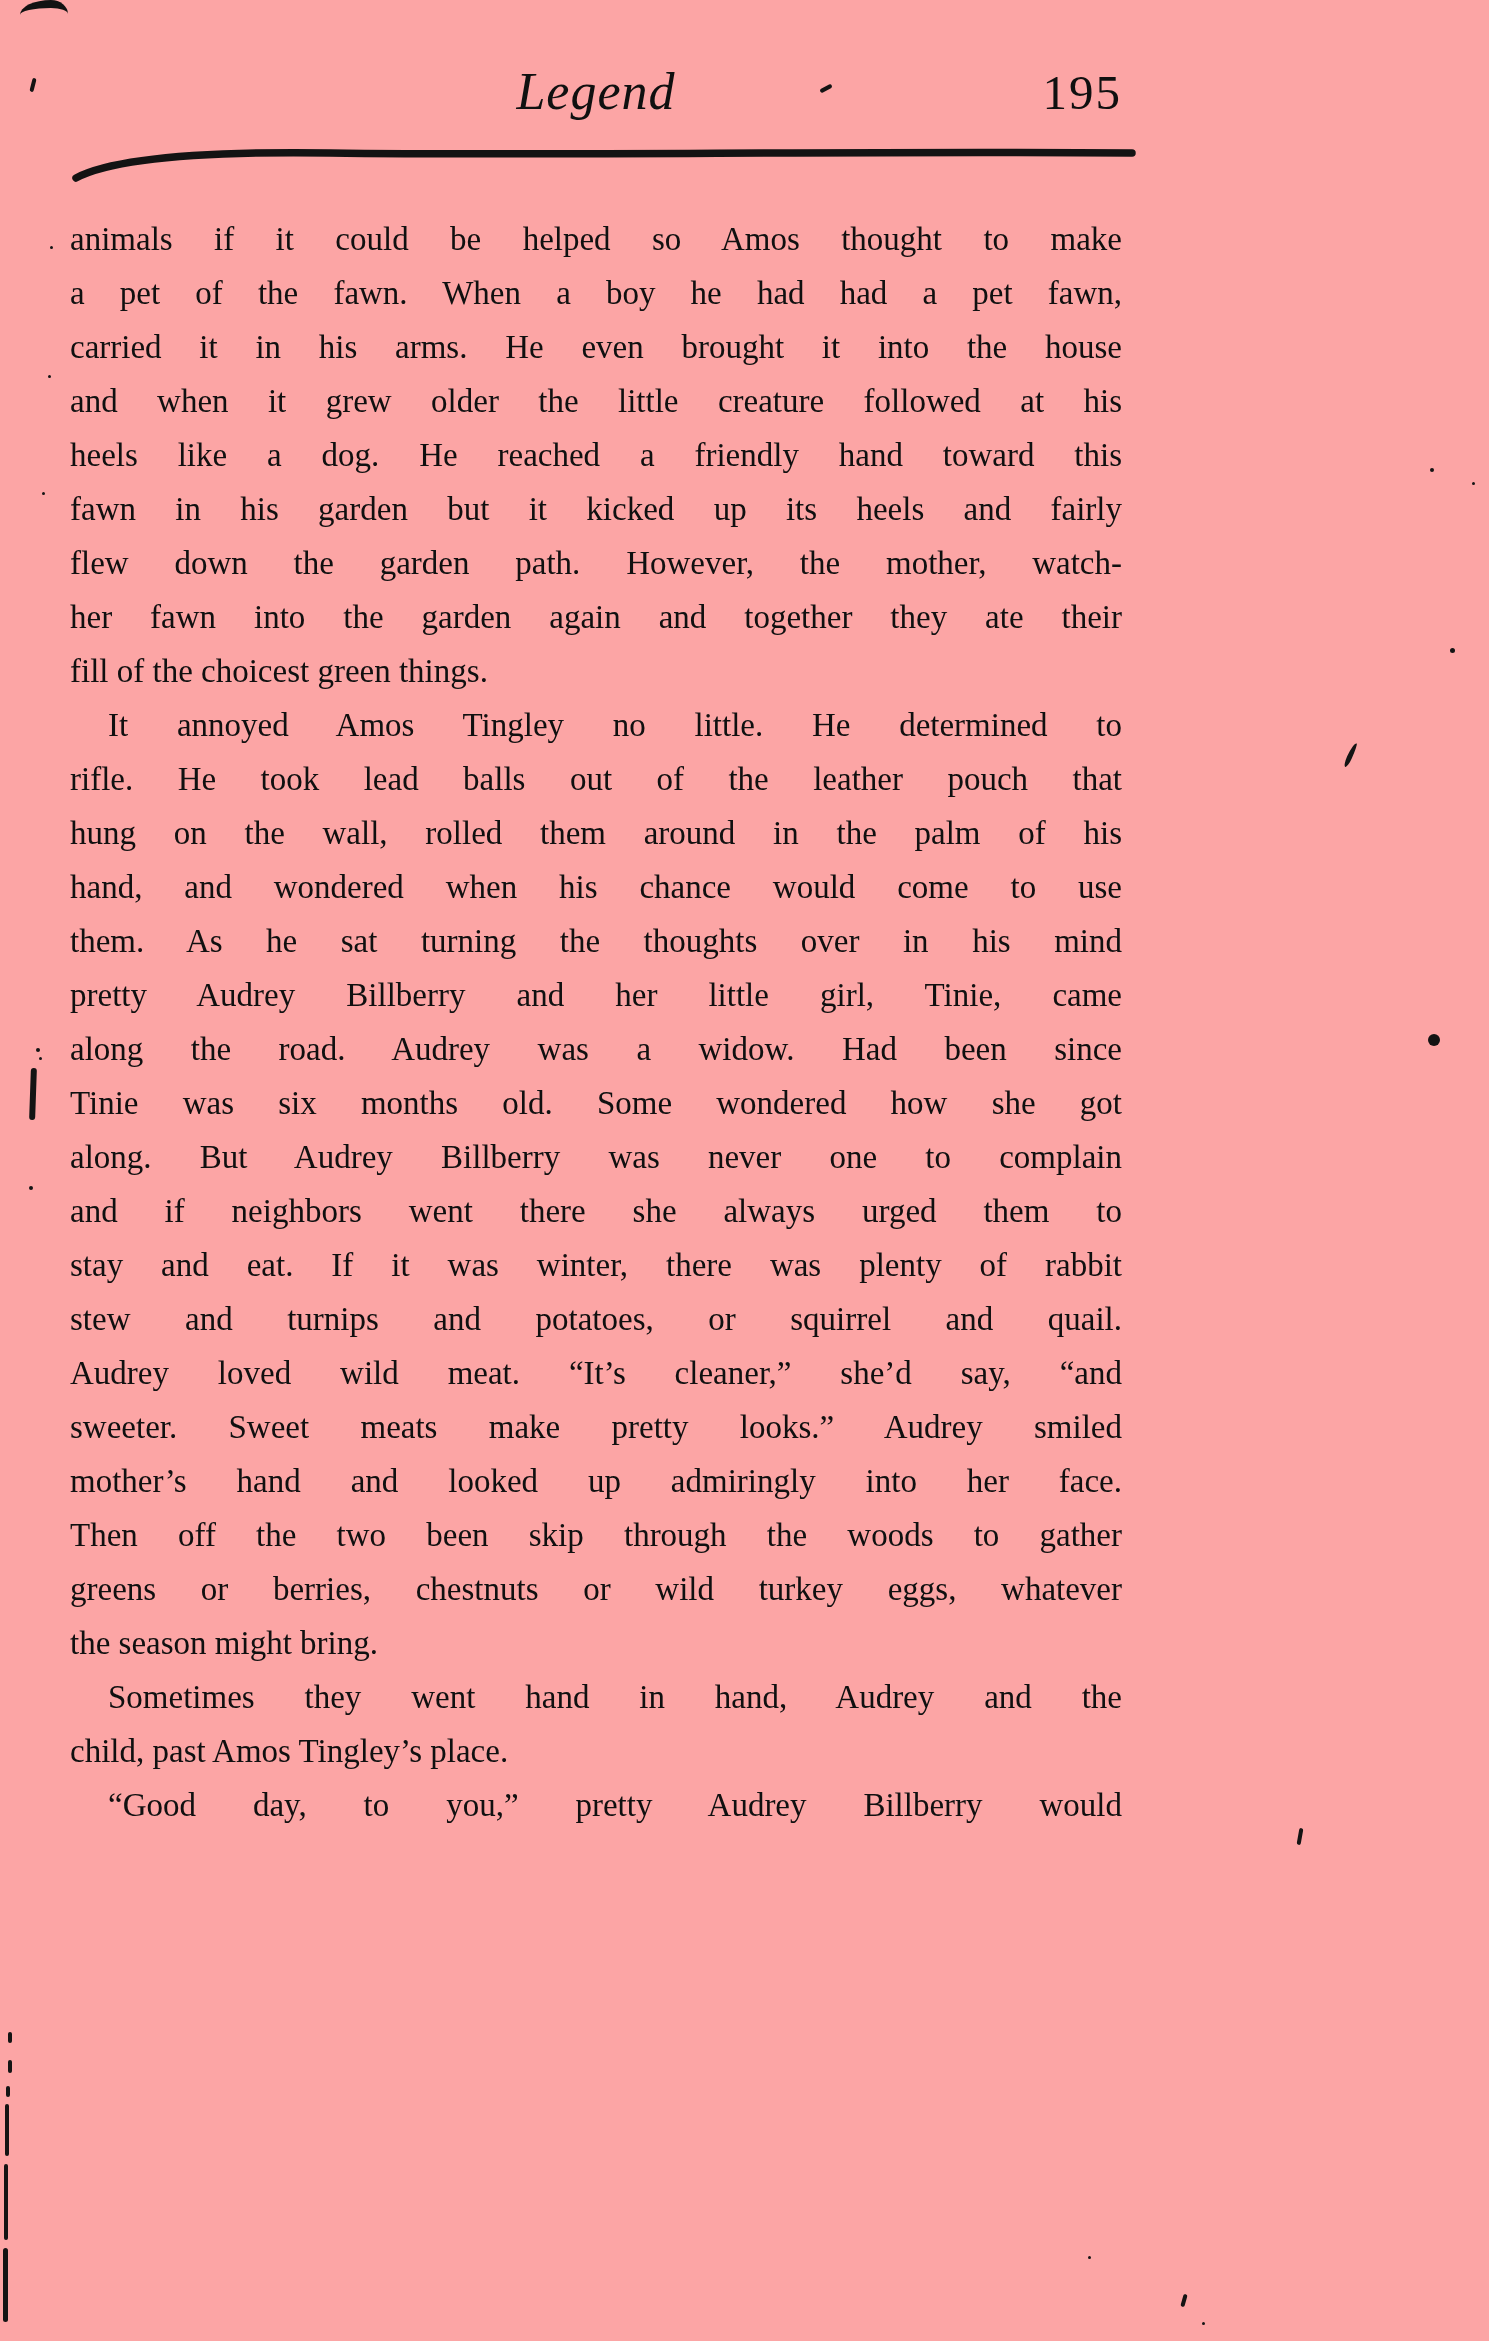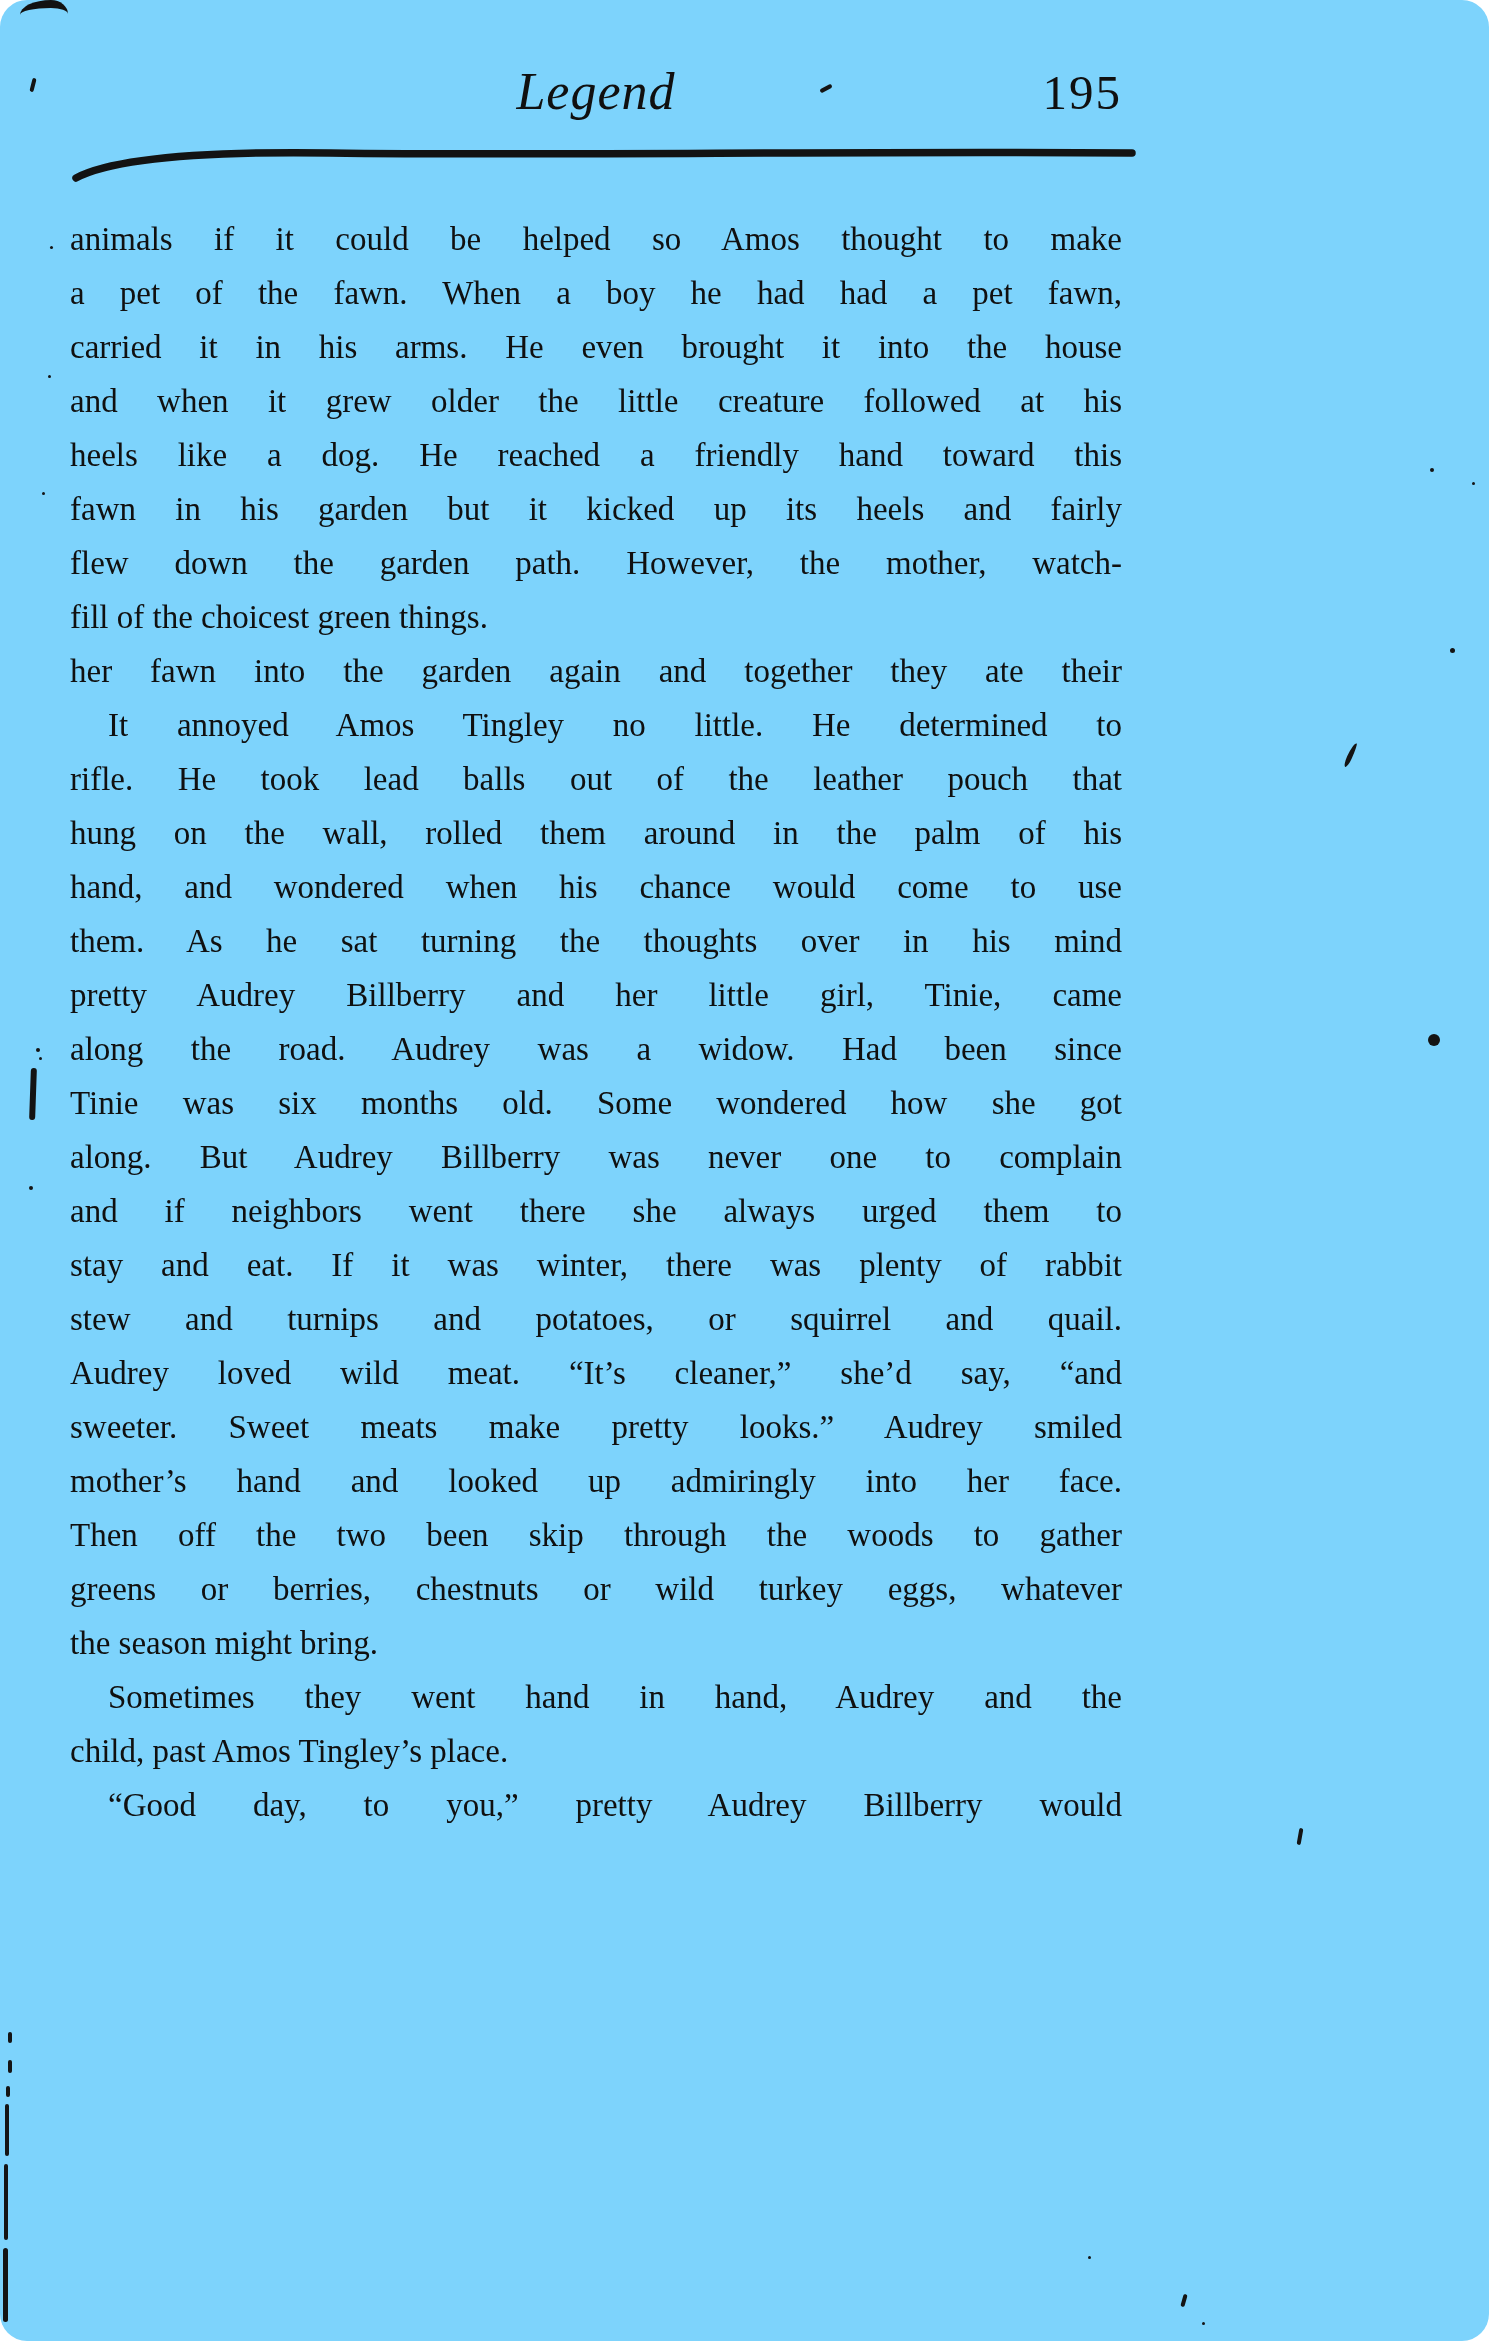--- a/index.html
+++ b/index.html
@@ -1,23 +1,22 @@
 <!DOCTYPE html>
 <html><head>
 <meta charset="utf-8">
 <style>
   html,body{margin:0;padding:0;background:#ffffff;}
   .page{
     position:relative;
     width:1489px;height:2341px;
-    background:#7dd3fc;
+    background:#fca5a5;
     overflow:hidden;
     font-family:"Liberation Serif","DejaVu Serif",serif;
     color:#101010;
-    border-radius:27px;
   }
   
   .running-head{
     position:absolute;left:70px;top:62px;width:1052px;height:64px;
   }
   .head-title{
     position:absolute;left:0;right:0;text-align:center;
     font-style:italic;font-size:52px;line-height:60px;
     letter-spacing:1px;
   }
@@ -66,22 +65,22 @@
   </svg>
 
   <div class="body-text">
       <div class="line">animals if it could be helped so Amos thought to make</div>
       <div class="line">a pet of the fawn. When a boy he had had a pet fawn,</div>
       <div class="line">carried it in his arms. He even brought it into the house</div>
       <div class="line">and when it grew older the little creature followed at his</div>
       <div class="line">heels like a dog. He reached a friendly hand toward this</div>
       <div class="line">fawn in his garden but it kicked up its heels and fairly</div>
       <div class="line">flew down the garden path. However, the mother, watch-</div>
+      <div class="line">her fawn into the garden again and together they ate their</div>
       <div class="line pend">fill of the choicest green things.</div>
-      <div class="line">her fawn into the garden again and together they ate their</div>
       <div class="line indent">It annoyed Amos Tingley no little. He determined to</div>
       <div class="line">rifle. He took lead balls out of the leather pouch that</div>
       <div class="line">hung on the wall, rolled them around in the palm of his</div>
       <div class="line">hand, and wondered when his chance would come to use</div>
       <div class="line">them. As he sat turning the thoughts over in his mind</div>
       <div class="line">pretty Audrey Billberry and her little girl, Tinie, came</div>
       <div class="line">along the road. Audrey was a widow. Had been since</div>
       <div class="line">Tinie was six months old. Some wondered how she got</div>
       <div class="line">along. But Audrey Billberry was never one to complain</div>
       <div class="line">and if neighbors went there she always urged them to</div>

